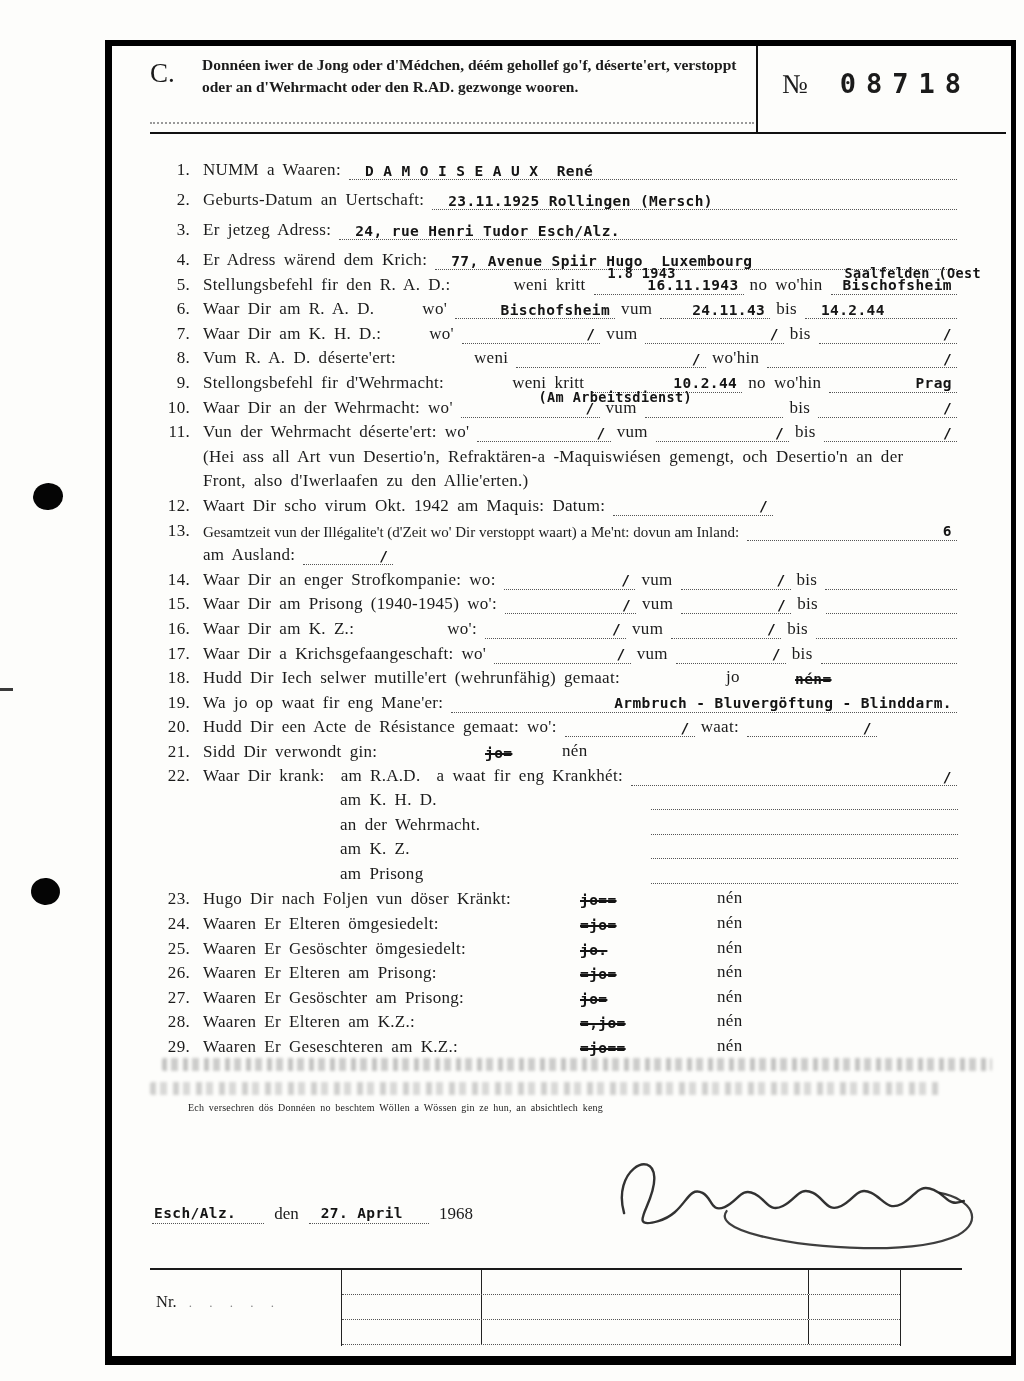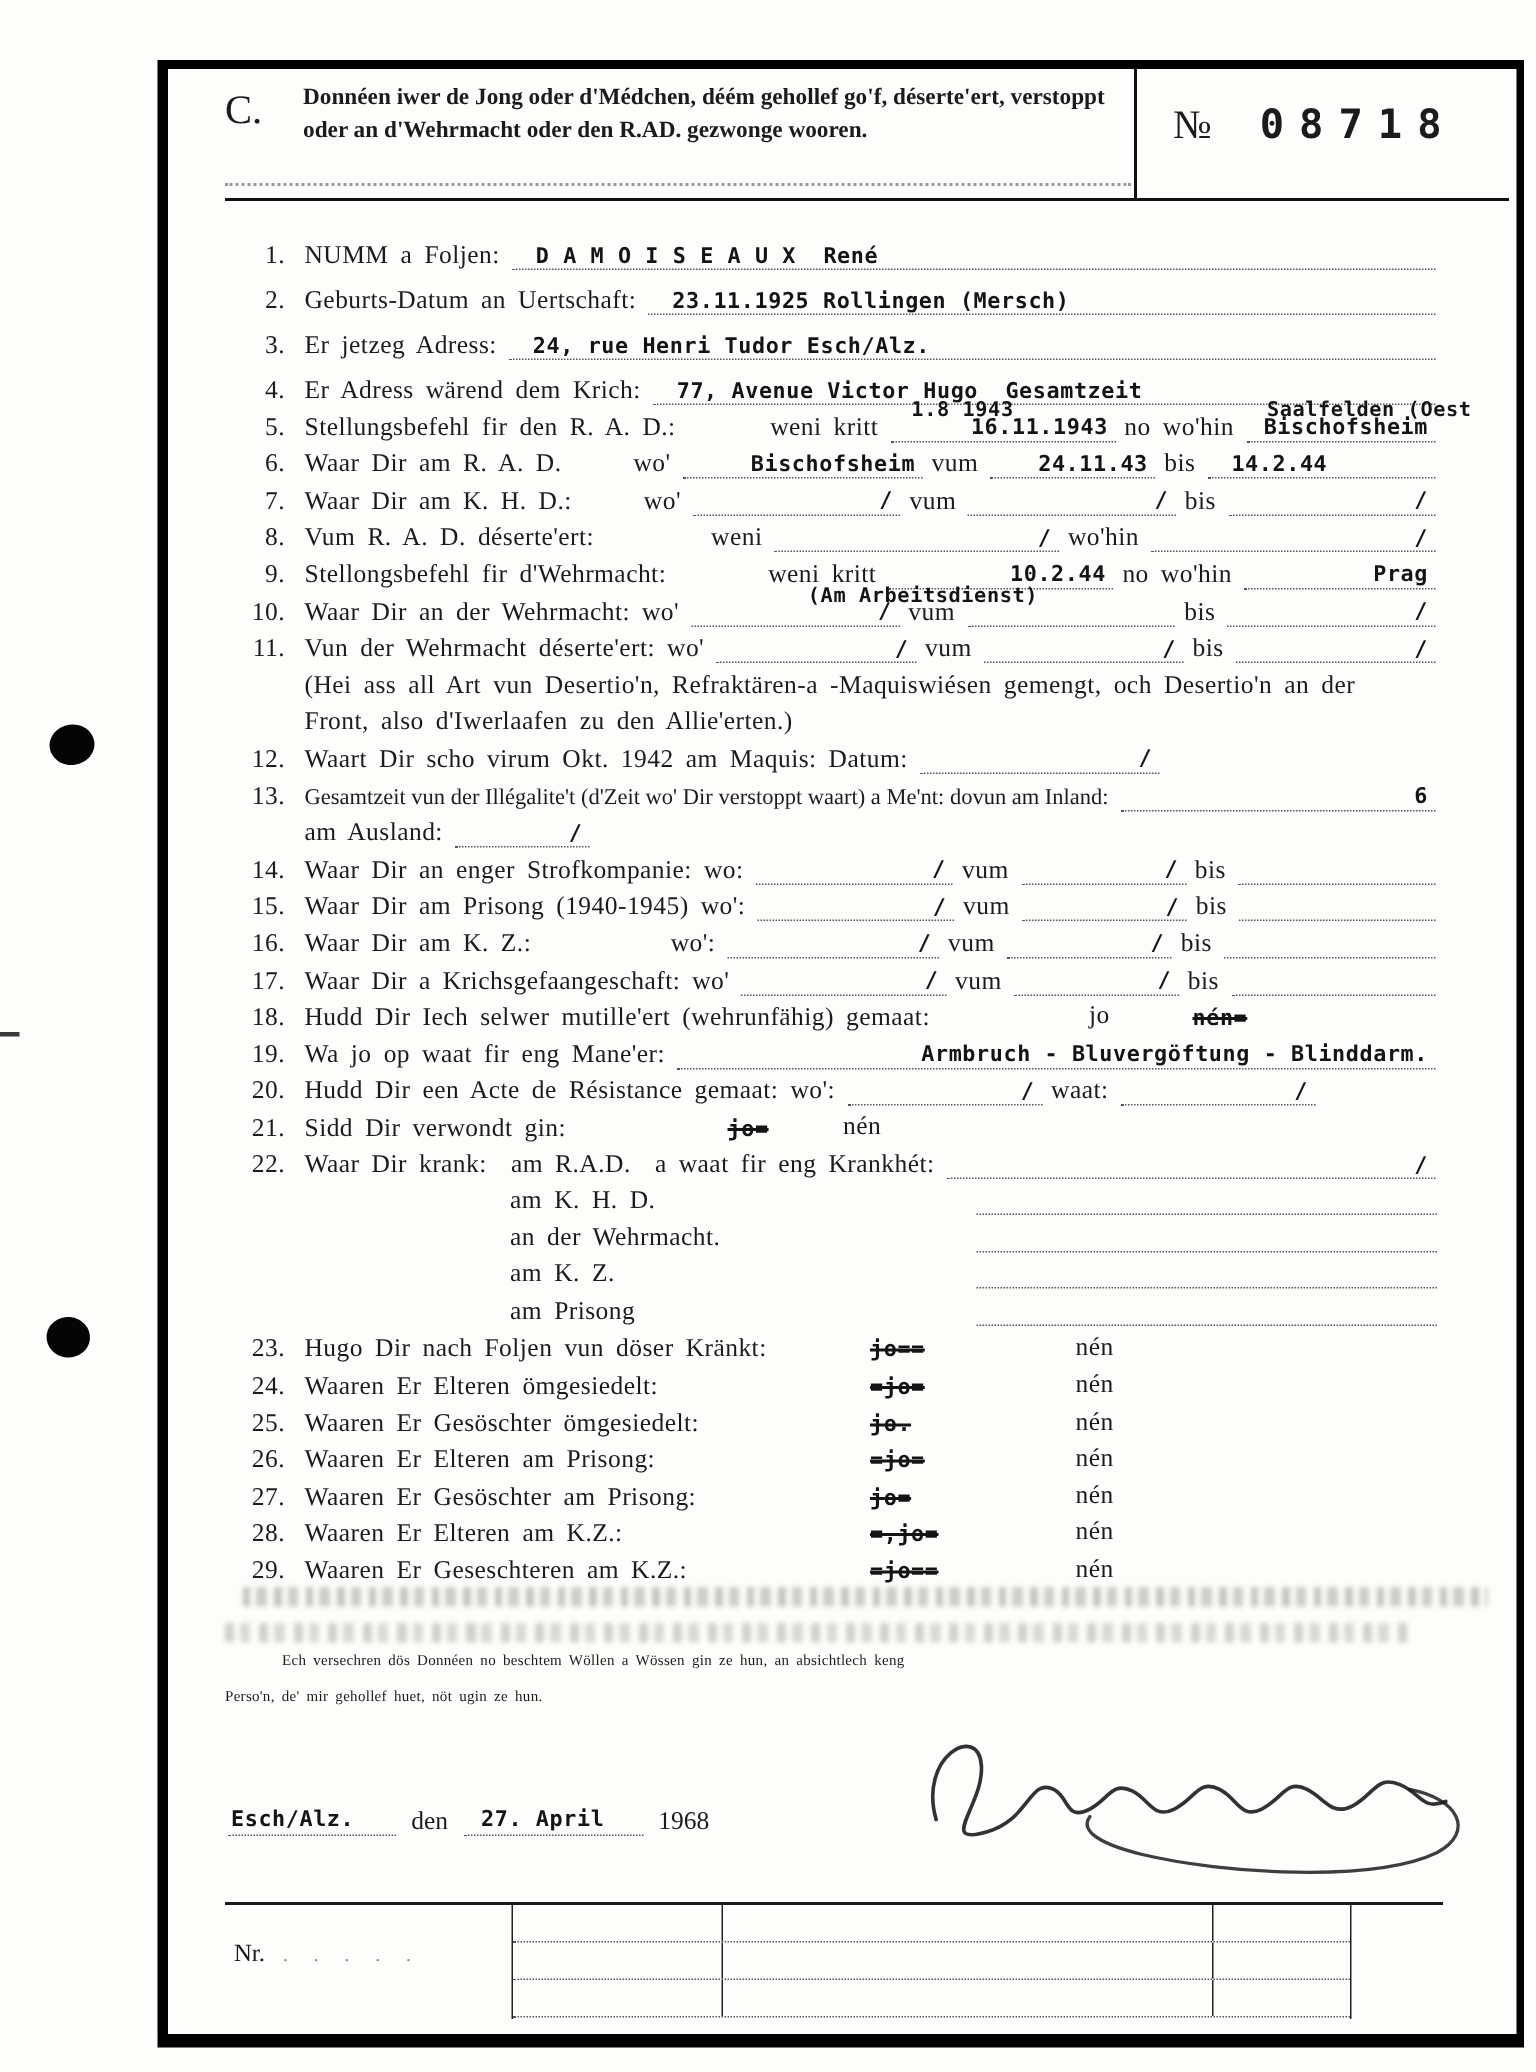--- a/index.html
+++ b/index.html
@@ -92,24 +92,24 @@
     <div class="hletter">C.</div>
     <div class="hdesc">Donnéen iwer de Jong oder d'Médchen, déém gehollef go'f, déserte'ert, verstoppt oder an d'Wehrmacht oder den R.AD. gezwonge wooren.</div>
     <div class="hdots"></div>
     <div class="hdivider"></div>
     <div class="hnum">
       <span class="numsign">№</span><span class="numval">08718</span>
     </div>
     <div class="hrule"></div>
 
     <div id="rows">
-        <div class="line sp"><span class="n">1.</span><span class="lbl">NUMM a Foljen:</span><span class="seg ta-l" style="flex: 1 1 30px;"><span class="val typed">D A M O I S E A U X  René</span></span></div>
+        <div class="line sp"><span class="n">1.</span><span class="lbl">NUMM a Waaren:</span><span class="seg ta-l" style="flex: 1 1 30px;"><span class="val typed">D A M O I S E A U X  René</span></span></div>
         <div class="line sp"><span class="n">2.</span><span class="lbl">Geburts-Datum an Uertschaft:</span><span class="seg ta-l" style="flex: 1 1 30px;"><span class="val typed">23.11.1925 Rollingen (Mersch)</span></span></div>
         <div class="line sp"><span class="n">3.</span><span class="lbl">Er jetzeg Adress:</span><span class="seg ta-l" style="flex: 1 1 30px;"><span class="val typed">24, rue Henri Tudor Esch/Alz.</span></span></div>
-        <div class="line sp"><span class="n">4.</span><span class="lbl">Er Adress wärend dem Krich:</span><span class="seg ta-l" style="flex: 1 1 30px;"><span class="val typed">77, Avenue Victor Hugo  Gesamtzeit</span></span></div>
+        <div class="line sp"><span class="n">4.</span><span class="lbl">Er Adress wärend dem Krich:</span><span class="seg ta-l" style="flex: 1 1 30px;"><span class="val typed">77, Avenue Spiir Hugo  Luxembourg</span></span></div>
         <div class="line"><span class="n">5.</span><span class="lbl">Stellungsbefehl fir den R. A. D.:</span><span class="lbl" style="margin-left: 55px;">weni kritt</span><span class="seg" style="position: relative; width: 150px; flex: 0 0 150px;"><span class="val typed">16.11.1943</span><span class="sup typed">1.8 1943</span></span><span class="lbl">no wo'hin</span><span class="seg" style="position: relative; flex: 1 1 30px;"><span class="val typed">Bischofsheim</span><span class="sup typed">Saalfelden (Oest</span></span></div>
         <div class="line"><span class="n">6.</span><span class="lbl">Waar Dir am R. A. D.</span><span class="lbl" style="margin-left: 40px;">wo'</span><span class="seg" style="width: 160px; flex: 0 0 160px;"><span class="val typed">Bischofsheim</span></span><span class="lbl">vum</span><span class="seg" style="width: 110px; flex: 0 0 110px;"><span class="val typed">24.11.43</span></span><span class="lbl">bis</span><span class="seg ta-l" style="flex: 1 1 30px;"><span class="val typed">14.2.44</span></span></div>
         <div class="line"><span class="n">7.</span><span class="lbl">Waar Dir am K. H. D.:</span><span class="lbl" style="margin-left: 40px;">wo'</span><span class="seg" style="flex: 1 1 30px;"><span class="val typed">/</span></span><span class="lbl">vum</span><span class="seg" style="flex: 1 1 30px;"><span class="val typed">/</span></span><span class="lbl">bis</span><span class="seg" style="flex: 1 1 30px;"><span class="val typed">/</span></span></div>
         <div class="line"><span class="n">8.</span><span class="lbl">Vum R. A. D. déserte'ert:</span><span class="lbl" style="margin-left: 70px;">weni</span><span class="seg" style="flex: 1 1 30px;"><span class="val typed">/</span></span><span class="lbl">wo'hin</span><span class="seg" style="flex: 1 1 30px;"><span class="val typed">/</span></span></div>
         <div class="line"><span class="n">9.</span><span class="lbl">Stellongsbefehl fir d'Wehrmacht:</span><span class="lbl" style="margin-left: 60px;">weni kritt</span><span class="seg" style="width: 150px; flex: 0 0 150px;"><span class="val typed">10.2.44</span></span><span class="lbl">no wo'hin</span><span class="seg" style="flex: 1 1 30px;"><span class="val typed">Prag</span></span></div>
         <div class="line"><span class="n">10.</span><span class="lbl">Waar Dir an der Wehrmacht:</span><span class="lbl">wo'</span><span class="seg" style="flex: 1 1 30px;"><span class="val typed">/</span></span><span class="lbl" style="position: relative;">vum<span class="sup typed">(Am Arbeitsdienst)</span></span><span class="seg" style="flex: 1 1 30px;"><span class="val typed"></span></span><span class="lbl">bis</span><span class="seg" style="flex: 1 1 30px;"><span class="val typed">/</span></span></div>
         <div class="line"><span class="n">11.</span><span class="lbl">Vun der Wehrmacht déserte'ert:</span><span class="lbl">wo'</span><span class="seg" style="flex: 1 1 30px;"><span class="val typed">/</span></span><span class="lbl">vum</span><span class="seg" style="flex: 1 1 30px;"><span class="val typed">/</span></span><span class="lbl">bis</span><span class="seg" style="flex: 1 1 30px;"><span class="val typed">/</span></span></div>
         <div class="line"><span class="n"></span><span class="lbl">(Hei ass all Art vun Desertio'n, Refraktären-a -Maquiswiésen gemengt, och Desertio'n an der</span></div>
         <div class="line"><span class="n"></span><span class="lbl">Front, also d'Iwerlaafen zu den Allie'erten.)</span></div>
         <div class="line"><span class="n">12.</span><span class="lbl">Waart Dir scho virum Okt. 1942 am Maquis:</span><span class="lbl" style="">Datum:</span><span class="seg" style="width: 160px; flex: 0 0 160px;"><span class="val typed">/</span></span><span class="space" style="flex: 1 1 30px;"></span></div>
@@ -134,21 +134,20 @@
         <div class="line"><span class="n">26.</span><span class="lbl">Waaren Er Elteren am Prisong:</span><span class="typed strike" style="position: absolute; left: 430px; bottom: 3px;">=jo=</span><span class="lbl opt" style="position: absolute; left: 563px; bottom: 3px;">nén</span></div>
         <div class="line"><span class="n">27.</span><span class="lbl">Waaren Er Gesöschter am Prisong:</span><span class="typed strike" style="position: absolute; left: 430px; bottom: 3px;">jo=</span><span class="lbl opt" style="position: absolute; left: 563px; bottom: 3px;">nén</span></div>
         <div class="line"><span class="n">28.</span><span class="lbl">Waaren Er Elteren am K.Z.:</span><span class="typed strike" style="position: absolute; left: 430px; bottom: 3px;">=,jo=</span><span class="lbl opt" style="position: absolute; left: 563px; bottom: 3px;">nén</span></div>
         <div class="line"><span class="n">29.</span><span class="lbl">Waaren Er Geseschteren am K.Z.:</span><span class="typed strike" style="position: absolute; left: 430px; bottom: 3px;">=jo==</span><span class="lbl opt" style="position: absolute; left: 563px; bottom: 3px;">nén</span></div>
       </div>
 
     <div class="smudge s1"></div>
     <div class="smudge s2"></div>
 
     <div class="st st1">Ech versechren dös Donnéen no beschtem Wöllen a Wössen gin ze hun, an absichtlech keng</div>
-    <div class="st st2">Perso'n, de' mir gehollef huet, nöt ugin ze hun.</div>
 
     <div class="footerline">
       <span class="place typed">Esch/Alz.</span>
       <span class="denlbl">den</span>
       <span class="dateval typed">27. April</span>
       <span class="yr">1968</span>
     </div>
 
     <svg class="sig" viewBox="0 0 380 140">
       <path d="M16,80 C4,38 44,16 46,44 C48,70 16,98 50,88 C78,80 78,52 94,60 C104,65 102,80 116,74 C130,68 132,54 146,61 C158,67 160,80 174,73 C188,66 190,53 204,60 C216,66 218,80 232,73 C246,66 248,53 262,60 C274,66 278,78 292,71 C306,64 308,50 324,57 C338,63 338,74 354,68" fill="none" stroke="#1c1c1c" stroke-width="2.4" stroke-linecap="round" opacity="0.9"></path>

